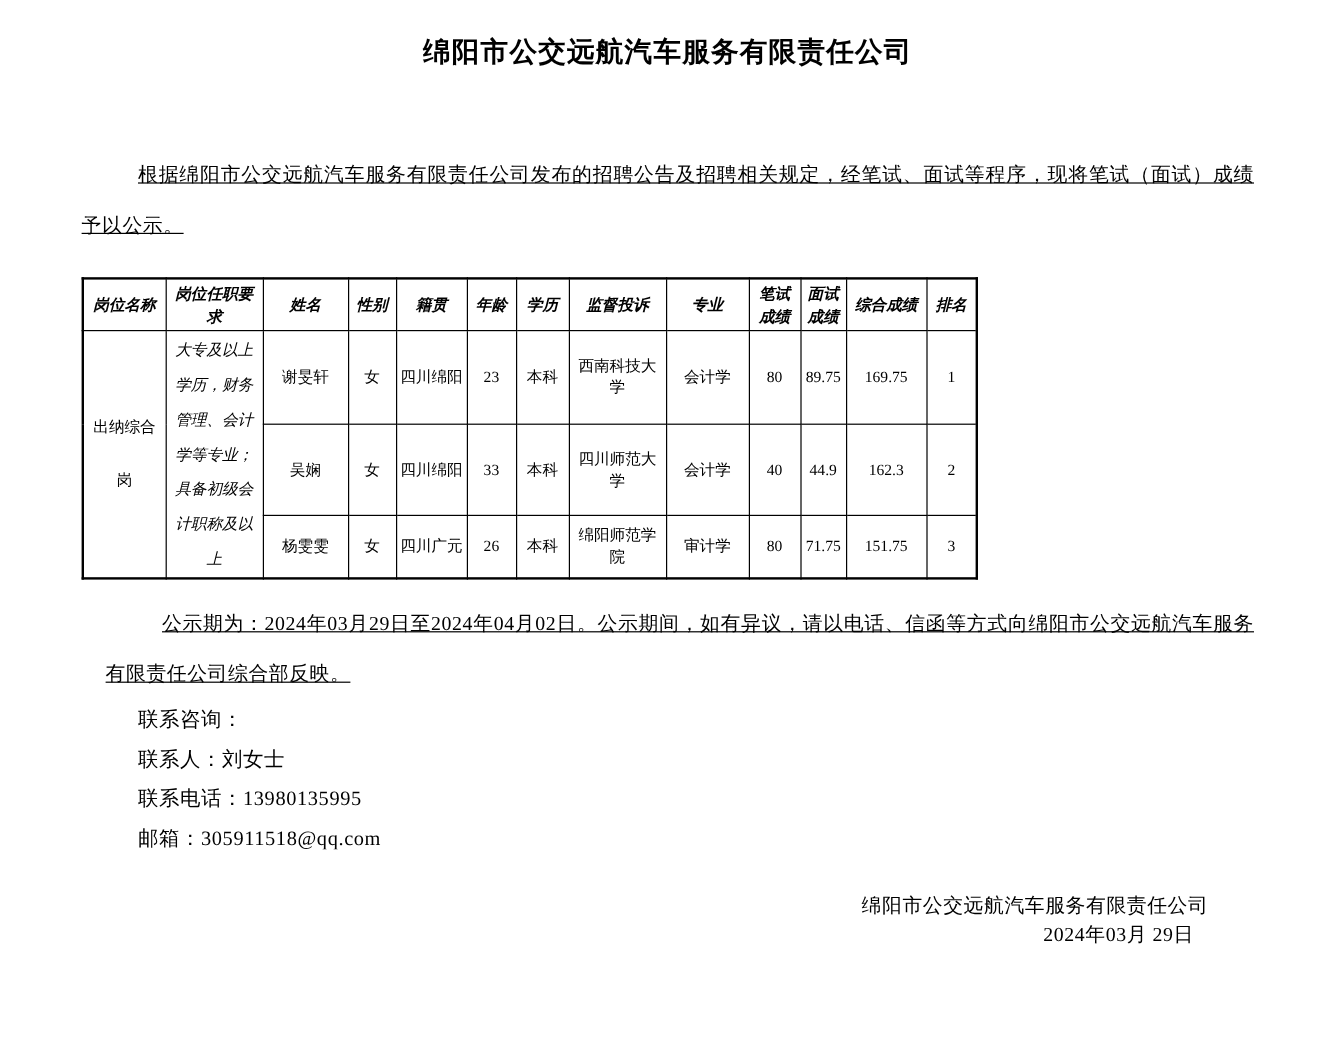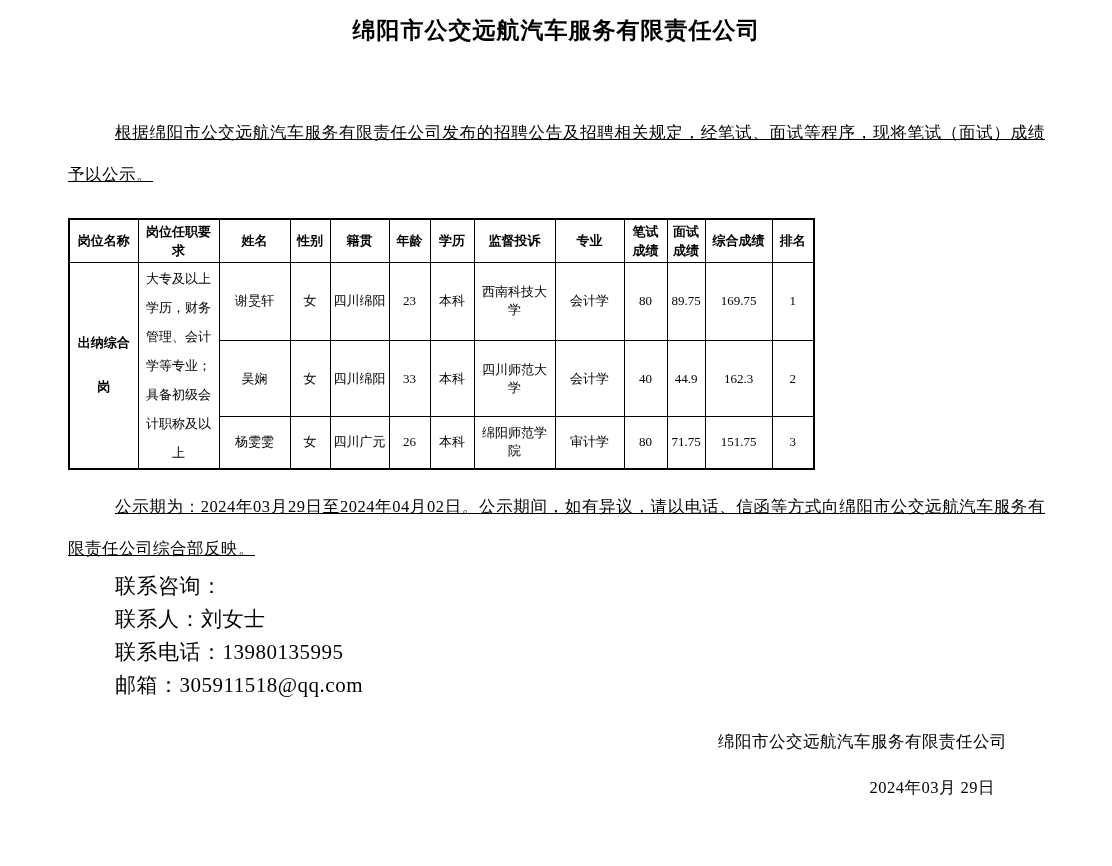--- a/index.html
+++ b/index.html
@@ -7,79 +7,80 @@
   .page {
     position: relative;
     width: 1112px;
     height: 866px;
     background: #ffffff;
     color: #000000;
     font-family: "Liberation Serif", "DejaVu Serif", serif;
     overflow: hidden;
   }
   .content {
-    padding: 14px 67px 0 68px;
+    padding: 27px 67px 0 68px;
   }
   .doc-title {
     text-align: center;
     font-family: "Liberation Sans", "DejaVu Sans", sans-serif;
     font-weight: bold;
     font-size: 23px;
     letter-spacing: 1px;
     line-height: 32px;
   }
   .para {
     font-size: 16.5px;
     line-height: 42px;
     text-indent: 47px;
     text-align: justify;
     letter-spacing: 0.5px;
     text-decoration: underline;
   }
   .intro { margin-top: 66px; }
-  .notice { margin-top: 16px; }
+  .notice { margin-top: 16px; margin-left: 20px; }
   table.results {
     margin-top: 22px;
     border-collapse: collapse;
     table-layout: fixed;
     width: 745px;
     border: 2px solid #000;
     font-size: 13px;
   }
   table.results th, table.results td {
     border: 1px solid #000;
     text-align: center;
     vertical-align: middle;
     padding: 1px 2px;
     overflow: hidden;
   }
-  table.results thead tr { height: 43px; }
+  table.results thead tr { height: 43px; font-style: italic; }
   table.results th {
     font-weight: bold;
     line-height: 19px;
   }
   tr.r1 { height: 67px; }
   tr.r2 { height: 65px; }
   tr.r3 { height: 44px; }
-  td.pos-cell { line-height: 44px; font-weight: bold; }
+  td.pos-cell { line-height: 44px; }
   td.req-cell {
     line-height: 29px;
     text-align: center;
     padding: 2px 6px;
+    font-style: italic;
   }
   .contact-line {
-    font-size: 21px;
+    font-size: 17px;
     line-height: 33px;
     padding-left: 47px;
     letter-spacing: 0.5px;
   }
   .contact-block { margin-top: 0px; }
   .signature-block { margin-top: 28px; text-align: right; font-size: 16.5px; letter-spacing: 0.5px; }
   .signature-company { padding-right: 38px; line-height: 24px; }
-  .signature-date { padding-right: 50px; line-height: 24px; margin-top: 22px; }
+  .signature-date { padding-right: 50px; line-height: 24px; }
 </style>
 </head>
 <body>
 
 <div class="page">
   <div class="content">
 
     <div class="doc-title">绵阳市公交远航汽车服务有限责任公司</div>
 
     <p class="para intro">根据绵阳市公交远航汽车服务有限责任公司发布的招聘公告及招聘相关规定，经笔试、面试等程序，现将笔试（面试）成绩予以公示。</p>

